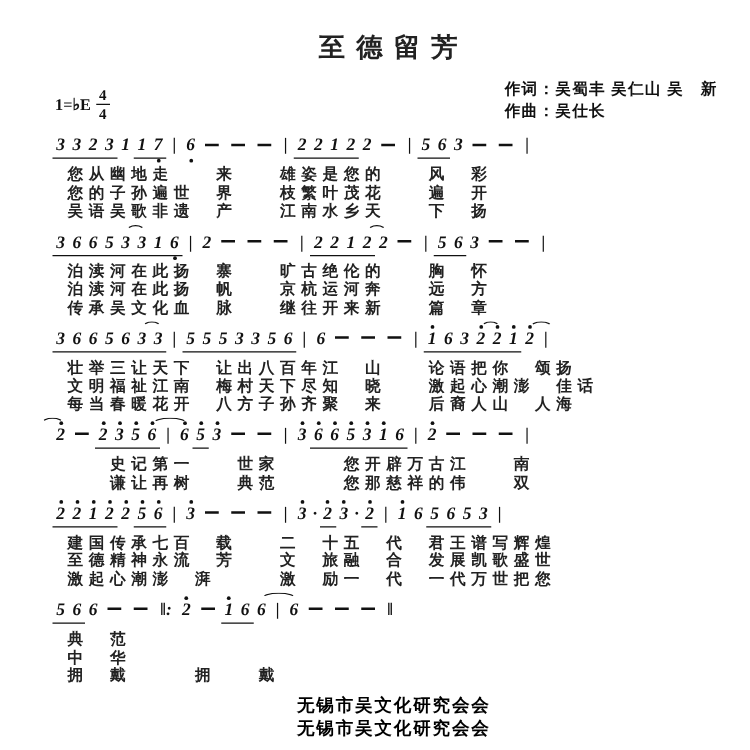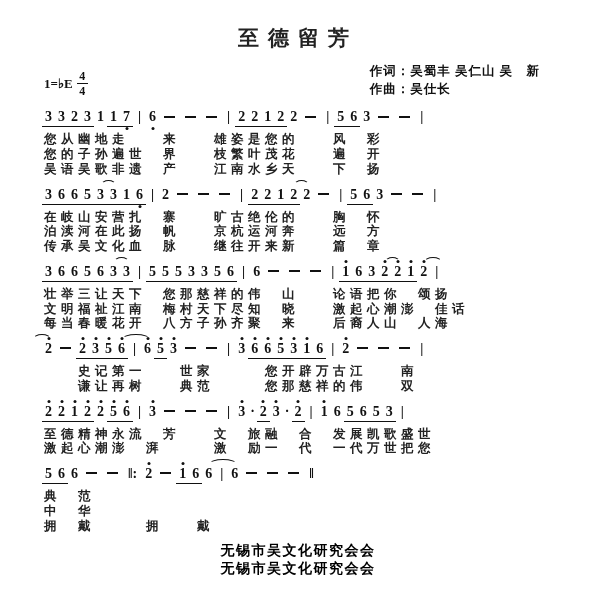--- a/index.html
+++ b/index.html
@@ -1,37 +1,37 @@
 <!DOCTYPE html>
 <html><head>
 <meta charset="utf-8">
 <style>
   html,body{margin:0;padding:0;background:#ffffff;}
   body{width:600px;height:600px;overflow:hidden;font-family:"Liberation Serif",serif;color:#111;}
-  .page{box-sizing:border-box;width:600px;height:600px;padding:24px 46px 0 42px;}
+  .page{box-sizing:border-box;width:600px;height:600px;padding:24px 12px 0 42px;}
   .title{text-align:center;font-size:21px;font-weight:bold;letter-spacing:9px;color:#222;margin:0 0 10px 0;}
   .meta{display:flex;justify-content:space-between;align-items:flex-start;margin:0 10px 4px 2px;}
   .keysig{font-size:13px;font-weight:bold;display:flex;align-items:center;gap:4px;margin-top:8px;}
   .ts{display:inline-block;text-align:center;font-size:12px;font-weight:bold;line-height:1;}
   .ts b{display:block;font-weight:bold;}
   .ts i{display:block;height:1.3px;background:#111;width:11px;margin:1px auto;}
   .credits{font-size:12.5px;font-weight:bold;line-height:1.45;text-align:left;letter-spacing:1px;margin-right:4px;}
   
   .system{margin-top:3px;}
-  .notes-row{position:relative;white-space:nowrap;padding:8px 0 5px 0;font-weight:bold;font-size:14px;line-height:1;}
+  .notes-row{position:relative;white-space:nowrap;padding:8px 0 5px 0;font-weight:bold;font-size:14px;line-height:1;font-style:italic;}
   .note{position:relative;display:inline-block;margin:0 3px;line-height:1;}
   .beam{display:inline-block;border-bottom:1.7px solid #111;padding-bottom:2px;line-height:1;}
   .od{position:absolute;left:50%;transform:translateX(-50%);width:3px;height:3px;border-radius:50%;background:#111;}
   .od.hi{top:-5px;}
   .od.lo{bottom:-6px;}
   .dash{display:inline-block;width:11px;height:2px;background:#111;vertical-align:middle;margin:0 5px 3px 5px;}
   .bar{display:inline-block;margin:0 5px;font-weight:bold;font-size:14px;}
   .augdot{display:inline-block;margin:0 2px;font-weight:bold;}
   .arc{position:absolute;height:8px;border:1.4px solid transparent;border-top-color:#111;border-radius:50%;top:0;}
-  .lyrics{font-size:12.5px;line-height:1.18;letter-spacing:4.5px;color:#222;white-space:pre;margin-left:2px;font-weight:bold;}
+  .lyrics{font-size:12.5px;line-height:1.18;letter-spacing:4.5px;color:#222;white-space:pre;margin-left:12px;font-weight:bold;}
   
   .footer{margin-top:9px;text-align:center;font-weight:bold;font-size:14px;line-height:1.3;letter-spacing:1.5px;color:#000;}
 </style>
 </head>
 <body>
 
 <div class="page">
   <h1 class="title">至德留芳</h1>
 
   <div class="meta">
@@ -51,37 +51,38 @@
 
   <div id="score">
       <div class="system">
         <div class="notes-row"><span class="beam"><span class="note">3</span><span class="note">3</span><span class="note">2</span><span class="note">3</span></span><span class="note">1</span><span class="beam"><span class="note">1</span><span class="note">7<i class="od lo"></i></span></span><span class="bar">|</span><span class="note">6<i class="od lo"></i></span><span class="dash"></span><span class="dash"></span><span class="dash"></span><span class="bar">|</span><span class="beam"><span class="note">2</span><span class="note">2</span><span class="note">1</span><span class="note">2</span></span><span class="note">2</span><span class="dash"></span><span class="bar">|</span><span class="beam"><span class="note">5</span><span class="note">6</span></span><span class="note">3</span><span class="dash"></span><span class="dash"></span><span class="bar">|</span></div>
         <div class="lyrics">您从幽地走　　来　　雄姿是您的　　风　彩</div>
         <div class="lyrics">您的子孙遍世　界　　枝繁叶茂花　　遍　开</div>
         <div class="lyrics">吴语吴歌非遗　产　　江南水乡天　　下　扬</div>
       </div>
       <div class="system">
         <div class="notes-row"><span class="beam"><span class="note">3</span><span class="note">6</span><span class="note">6</span><span class="note">5</span><span class="note">3</span><span class="note">3</span><span class="note">1</span><span class="note">6<i class="od lo"></i></span></span><span class="bar">|</span><span class="note">2</span><span class="dash"></span><span class="dash"></span><span class="dash"></span><span class="bar">|</span><span class="beam"><span class="note">2</span><span class="note">2</span><span class="note">1</span><span class="note">2</span></span><span class="note">2</span><span class="dash"></span><span class="bar">|</span><span class="beam"><span class="note">5</span><span class="note">6</span></span><span class="note">3</span><span class="dash"></span><span class="dash"></span><span class="bar">|</span><i class="arc" style="left: 58.5px; width: 13px;"></i><i class="arc" style="left: 251.5px; width: 13px;"></i></div>
-        <div class="lyrics">在岐山安营扎　寨　　旷古绝伦的　　胸　怀</div>
+        <div class="lyrics">泊渎河在此扬　寨　　旷古绝伦的　　胸　怀</div>
         <div class="lyrics">泊渎河在此扬　帆　　京杭运河奔　　远　方</div>
         <div class="lyrics">传承吴文化血　脉　　继往开来新　　篇　章</div>
       </div>
       <div class="system">
         <div class="notes-row"><span class="beam"><span class="note">3</span><span class="note">6</span><span class="note">6</span><span class="note">5</span><span class="note">6</span><span class="note">3</span><span class="note">3</span></span><span class="bar">|</span><span class="beam"><span class="note">5</span><span class="note">5</span><span class="note">5</span><span class="note">3</span><span class="note">3</span><span class="note">5</span><span class="note">6</span></span><span class="bar">|</span><span class="note">6</span><span class="dash"></span><span class="dash"></span><span class="dash"></span><span class="bar">|</span><span class="beam"><span class="note"><i class="od hi"></i>1</span><span class="note">6</span><span class="note">3</span><span class="note"><i class="od hi"></i>2</span><span class="note"><i class="od hi"></i>2</span><span class="note"><i class="od hi"></i>1</span></span><span class="note"><i class="od hi"></i>2</span><span class="bar">|</span><i class="arc" style="left: 71.5px; width: 13px;"></i><i class="arc" style="left: 342.5px; width: 13px;"></i><i class="arc" style="left: 381.5px; width: 16px;"></i></div>
-        <div class="lyrics">壮举三让天下　您那慈祥的伟　山　　论语把你　颂扬</div>
+        <div class="lyrics">壮举三让天下　让出八百年江　山　　论语把你　颂扬</div>
         <div class="lyrics">文明福祉江南　梅村天下尽知　晓　　激起心潮澎　佳话</div>
         <div class="lyrics">每当春暖花开　八方子孙齐聚　来　　后裔人山　人海</div>
       </div>
       <div class="system">
         <div class="notes-row"><span class="note"><i class="od hi"></i>2</span><span class="dash"></span><span class="beam"><span class="note"><i class="od hi"></i>2</span><span class="note"><i class="od hi"></i>3</span><span class="note"><i class="od hi"></i>5</span><span class="note"><i class="od hi"></i>6</span></span><span class="bar">|</span><span class="note"><i class="od hi"></i>6</span><span class="beam"><span class="note"><i class="od hi"></i>5</span></span><span class="note"><i class="od hi"></i>3</span><span class="dash"></span><span class="dash"></span><span class="bar">|</span><span class="note"><i class="od hi"></i>3</span><span class="beam"><span class="note"><i class="od hi"></i>6</span><span class="note"><i class="od hi"></i>6</span><span class="note"><i class="od hi"></i>5</span><span class="note"><i class="od hi"></i>3</span><span class="note"><i class="od hi"></i>1</span><span class="note">6</span></span><span class="bar">|</span><span class="note"><i class="od hi"></i>2</span><span class="dash"></span><span class="dash"></span><span class="dash"></span><span class="bar">|</span><i class="arc" style="left: -9.5px; width: 16px;"></i><i class="arc" style="left: 79.5px; width: 26px;"></i></div>
         <div class="lyrics">　　史记第一　　世家　　　您开辟万古江　　南</div>
         <div class="lyrics">　　谦让再树　　典范　　　您那慈祥的伟　　双</div>
       </div>
       <div class="system">
         <div class="notes-row"><span class="beam"><span class="note"><i class="od hi"></i>2</span><span class="note"><i class="od hi"></i>2</span><span class="note"><i class="od hi"></i>1</span><span class="note"><i class="od hi"></i>2</span></span><span class="note"><i class="od hi"></i>2</span><span class="beam"><span class="note"><i class="od hi"></i>5</span><span class="note"><i class="od hi"></i>6</span></span><span class="bar">|</span><span class="note"><i class="od hi"></i>3</span><span class="dash"></span><span class="dash"></span><span class="dash"></span><span class="bar">|</span><span class="note"><i class="od hi"></i>3</span><span class="augdot">·</span><span class="beam"><span class="note"><i class="od hi"></i>2</span></span><span class="note"><i class="od hi"></i>3</span><span class="augdot">·</span><span class="beam"><span class="note"><i class="od hi"></i>2</span></span><span class="bar">|</span><span class="note"><i class="od hi"></i>1</span><span class="note">6</span><span class="beam"><span class="note">5</span><span class="note">6</span><span class="note">5</span><span class="note">3</span></span><span class="bar">|</span></div>
+        <div class="lyrics">建国传承七百　载　　二　十五　代　君王谱写辉煌</div>
         <div class="lyrics">至德精神永流　芳　　文　旅融　合　发展凯歌盛世</div>
         <div class="lyrics">激起心潮澎　湃　　　激　励一　代　一代万世把您</div>
       </div>
       <div class="system">
         <div class="notes-row"><span class="beam"><span class="note">5</span><span class="note">6</span></span><span class="note">6</span><span class="dash"></span><span class="dash"></span><span class="bar">‖:</span><span class="note"><i class="od hi"></i>2</span><span class="dash"></span><span class="beam"><span class="note"><i class="od hi"></i>1</span><span class="note">6</span></span><span class="note">6</span><span class="bar">|</span><span class="note">6</span><span class="dash"></span><span class="dash"></span><span class="dash"></span><span class="bar">‖</span><i class="arc" style="left: 166.5px; width: 26px;"></i></div>
         <div class="lyrics">典　范</div>
         <div class="lyrics">中　华</div>
         <div class="lyrics">拥　戴　　　拥　　戴</div>
       </div>
     </div>

